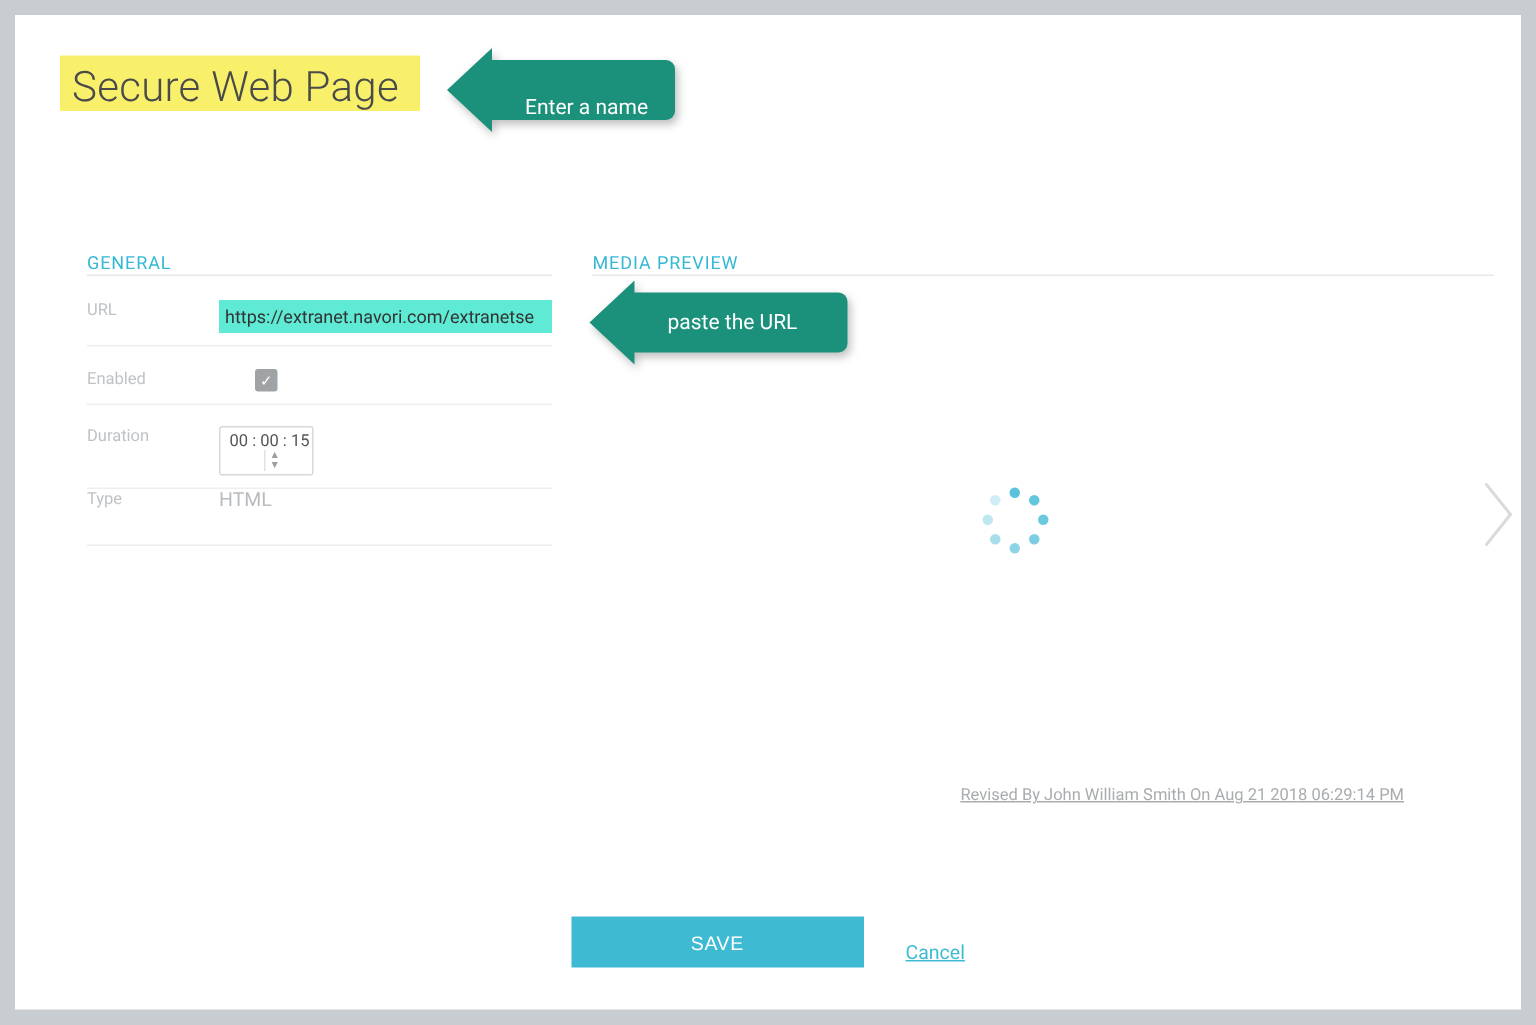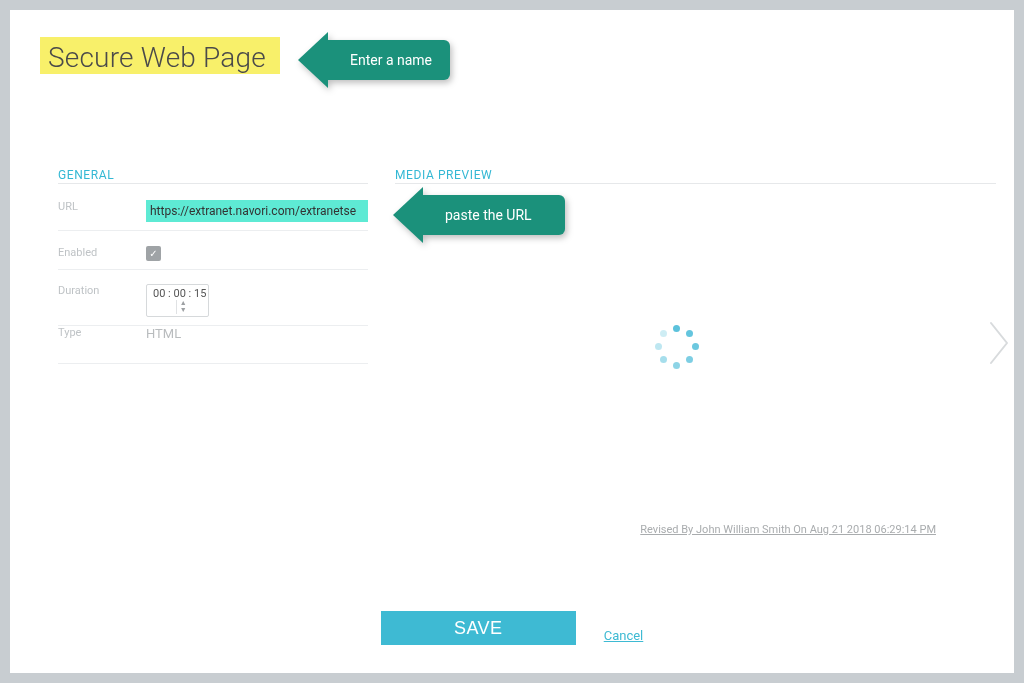--- a/index.html
+++ b/index.html
@@ -49,21 +49,21 @@
     .callout .arrowhead {
       position: absolute;
       left: -24px;
       top: 50%;
       transform: translateY(-50%);
       width: 0; height: 0;
       border-top: 28px solid transparent;
       border-bottom: 28px solid transparent;
       border-right: 30px solid #1b917b;
     }
-    .callout-1 { top: 30px; left: 312px; width: 128px; }
+    .callout-1 { top: 30px; left: 312px; width: 128px; align-items: flex-end; }
     .callout-2 { top: 185px; left: 407px; width: 148px; }
     
     .section-h {
       position: absolute;
       font-size: 12px;
       font-weight: 400;
       color: #34b8d4;
       letter-spacing: 0.6px;
     }
     .section-general { top: 158px; left: 48px; }
@@ -80,21 +80,21 @@
     .form-row {
       position: absolute;
       left: 48px;
       width: 310px;
       display: flex;
       align-items: flex-start;
       border-bottom: 1px solid #eceef0;
       padding-bottom: 8px;
     }
     .row-url { top: 190px; }
-    .row-enabled { top: 236px; }
+    .row-enabled { top: 236px; gap: 24px; }
     .row-duration { top: 274px; }
     .row-type { top: 316px; height: 38px; }
     .form-label {
       width: 88px;
       font-size: 11px;
       color: #bfc3c6;
     }
     .url-input-wrap {
       flex: 1;
     }
@@ -196,21 +196,21 @@
       align-items: center;
       justify-content: center;
       gap: 28px;
     }
     .save-btn {
       background: #3ebad3;
       color: #fff;
       border: none;
       width: 195px;
       height: 34px;
-      font-size: 18px;
+      font-size: 13px;
       letter-spacing: 0.4px;
       cursor: pointer;
     }
     .cancel-link {
       color: #3ebad3;
       font-size: 13px;
       text-decoration: underline;
       cursor: pointer;
       margin-top: 15px;
     }

